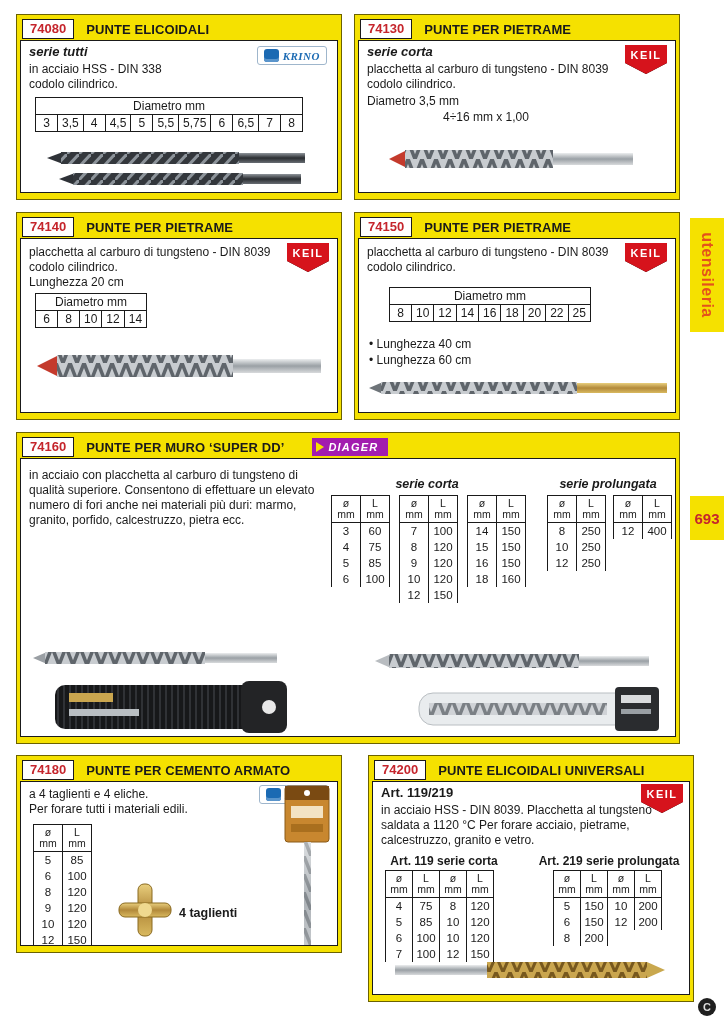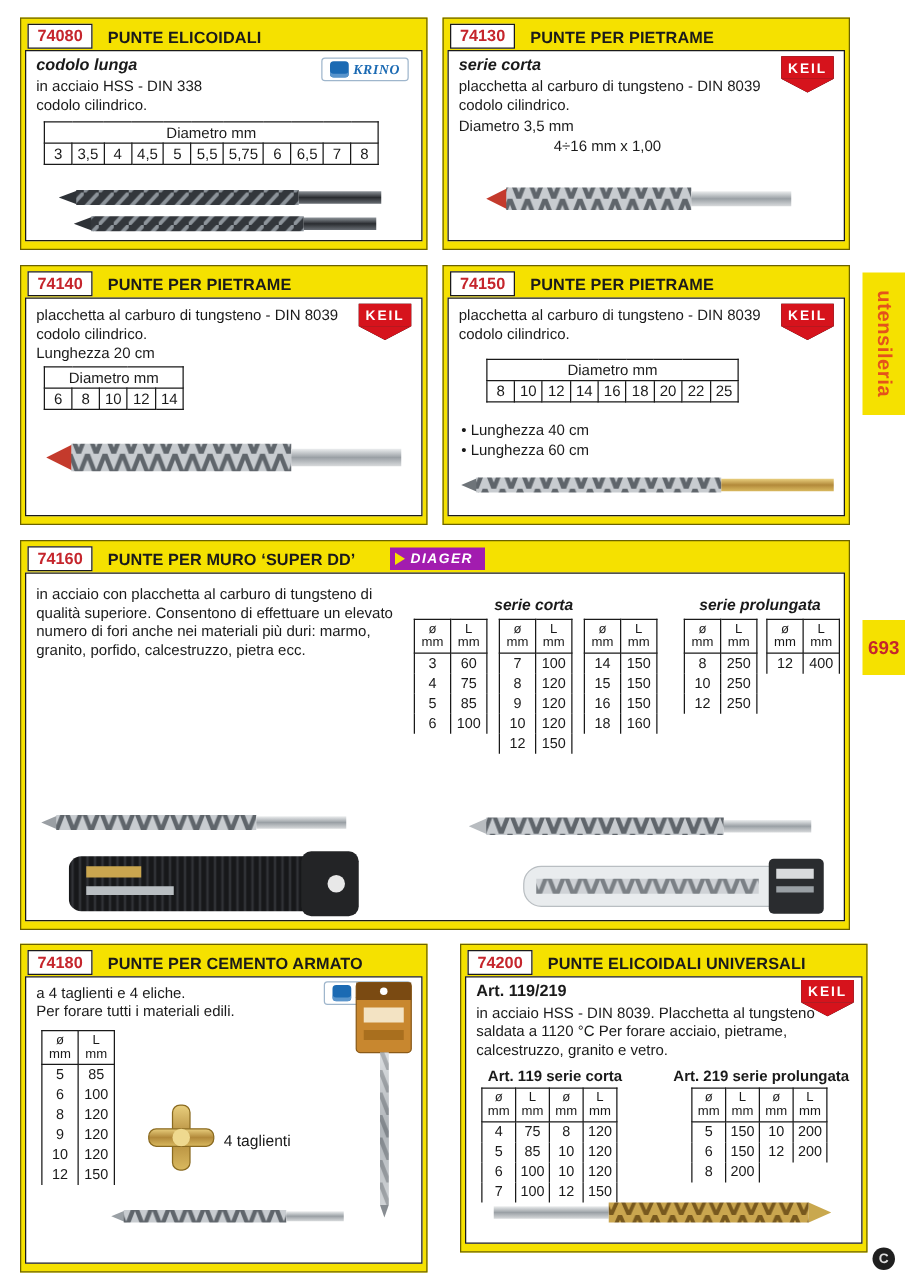--- a/index.html
+++ b/index.html
@@ -27,21 +27,21 @@
   
   .pt { position:absolute; border-collapse:collapse; font-size:11.5px; background:#fff; }
   .pt th { border:1px solid #1a1a1a; font-weight:400; font-size:10.5px; line-height:11px;
     padding:2px 0; width:29px; text-align:center; }
   .pt td { border-left:1px solid #1a1a1a; border-right:1px solid #1a1a1a;
     text-align:center; padding:1px 0; height:16px; }
   .pt4 th { width:27px; }
 
   .serie-label { position:absolute; font-weight:700; font-style:italic; font-size:12.5px; text-align:center; }
   .art-label { position:absolute; font-weight:700; font-size:12px; text-align:center; white-space:nowrap; }
-  .callout { position:absolute; font-weight:400; font-size:12.5px; }
+  .callout { position:absolute; font-weight:700; font-size:12.5px; }
 
   
   .krino { position:absolute; display:flex; align-items:center; gap:4px; background:#fff;
     border:1px solid #9fb6cc; border-radius:3px; padding:2px 6px; }
   .krino-ico { width:15px; height:13px; background:#1b6ab3; border-radius:3px; display:inline-block;
     box-shadow:inset 0 -3px 0 #5a95cc; }
   .krino-text { color:#1b6ab3; font-weight:700; font-style:italic; font-size:11px; letter-spacing:.5px;font-family:Liberation Serif, serif; }
 
   .keil { position:absolute; width:42px; text-align:center; filter:drop-shadow(0 0 0 #000); }
   .keil-flag { background:#d6131c; color:#fff; font-weight:700; font-size:11px; letter-spacing:1.5px; padding:4px 0 2px; }
@@ -62,21 +62,21 @@
     color:#c5252c; font-weight:700; font-size:15px; display:flex; align-items:center; justify-content:center; }
   .corner-mark { position:absolute; right:8px; bottom:8px; width:18px; height:18px; border-radius:50%;
     background:#1f1f1f; color:#ddd; font-size:11px; font-weight:700; display:flex; align-items:center; justify-content:center; }
 
   
   #b74080 { left:16px; top:14px;  width:326px; height:186px; }
   #b74130 { left:354px; top:14px;  width:326px; height:186px; }
   #b74140 { left:16px; top:212px; width:326px; height:208px; }
   #b74150 { left:354px; top:212px; width:326px; height:208px; }
   #b74160 { left:16px; top:432px; width:664px; height:312px; }
-  #b74180 { left:16px; top:755px; width:326px; height:263px; }
+  #b74180 { left:16px; top:755px; width:326px; height:198px; }
   #b74200 { left:354px; top:755px; width:326px; height:247px;margin-left:14px; }
 </style>
 </head>
 <body>
 
 <div class="page">
 
 <svg width="0" height="0" style="position:absolute" aria-hidden="true">
   <defs>
     <linearGradient id="gSilver" x1="0" y1="0" x2="0" y2="1">
@@ -112,21 +112,21 @@
     </pattern>
   </defs>
 </svg>
 
 <section class="box" id="b74080">
   <div class="box-header">
     <span class="art">74080</span>
     <span class="btitle">PUNTE ELICOIDALI</span>
   </div>
   <div class="box-content">
-    <div class="t lead" style="top:4px;left:8px">codolo lunga</div>
+    <div class="t lead" style="top:4px;left:8px">serie tutti</div>
     <div class="t" style="top:21px;left:8px">in acciaio HSS - DIN 338</div>
     <div class="t" style="top:36px;left:8px">codolo cilindrico.</div>
     <div class="krino" style="top:5px;right:10px">
       <span class="krino-ico"></span>
       <span class="krino-text">KRINO</span>
     </div>
     <table class="dt" style="top:56px;left:14px">
       <thead>
             <tr>
         <th colspan="11">Diametro mm</th>

